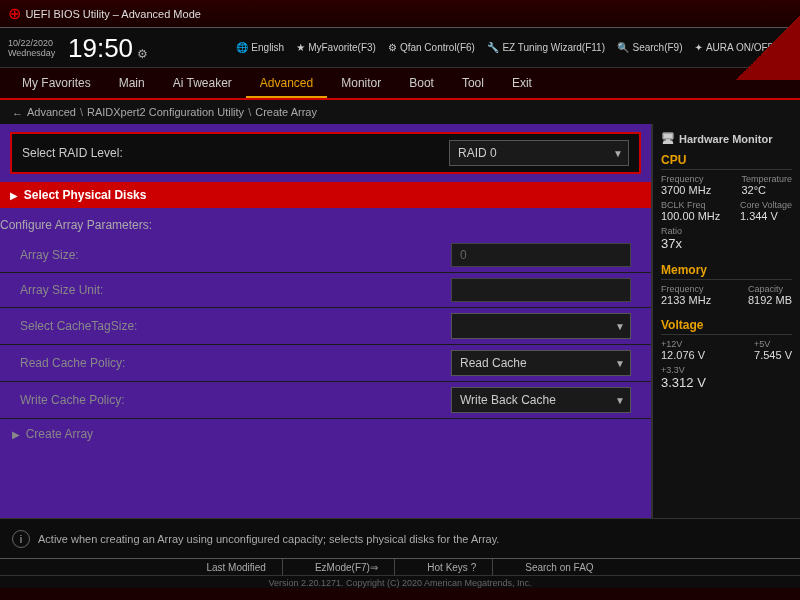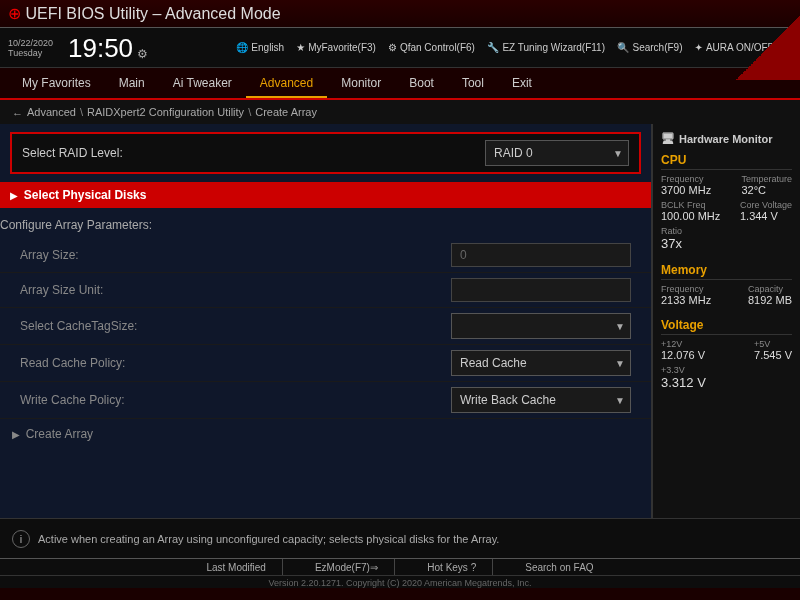--- a/index.html
+++ b/index.html
@@ -105,21 +105,21 @@
 
     
     .main-container {
       display: flex;
       height: calc(600px - 28px - 40px - 32px - 24px - 52px - 30px);
     }
 
     
     .left-panel {
       flex: 1;
-      background: #0f172a;
+      background: #4c1d95;
       padding: 0;
       overflow-y: auto;
       border-right: 1px solid #333;
     }
 
     
     .raid-level-row {
       border: 2px solid #cc0000;
       margin: 8px 10px;
       display: flex;
@@ -127,21 +127,21 @@
       padding: 6px 10px;
       background: #0d0d0d;
     }
     .field-label {
       color: #ccc;
       font-size: 12px;
       flex: 1;
     }
     .select-wrapper {
       position: relative;
-      width: 144px;
+      width: 180px;
     }
     .select-control {
       width: 100%;
       background: #1a1a1a;
       border: 1px solid #555;
       color: #ccc;
       padding: 3px 24px 3px 8px;
       font-size: 12px;
       appearance: none;
       cursor: pointer;
@@ -356,29 +356,29 @@
       color: #e00;
       font-size: 16px;
     }
   </style>
 </head>
 <body>
 
 <div class="top-bar">
   <div class="rog-logo">
     <span class="rog-eye">⊕</span>
-    <span style="color:#ddd;font-size:16px;">UEFI BIOS Utility – Advanced Mode</span>
+    <span style="color:#ddd;font-size:11px;">UEFI BIOS Utility – Advanced Mode</span>
   </div>
   <div class="corner-deco"></div>
 </div>
 
 <div class="datetime-bar">
   <div class="datetime-left">
     <span>10/22/2020</span>
-    <span>Tuesday</span>
+    <span>Wednesday</span>
   </div>
   <div style="display:flex;align-items:flex-end;gap:2px;">
     <span class="time-display">19:50</span>
     <span class="gear-icon-time">⚙</span>
   </div>
   <div class="top-utils">
     <div class="util-item">
       <span>🌐</span>
       <span>English</span>
     </div>

